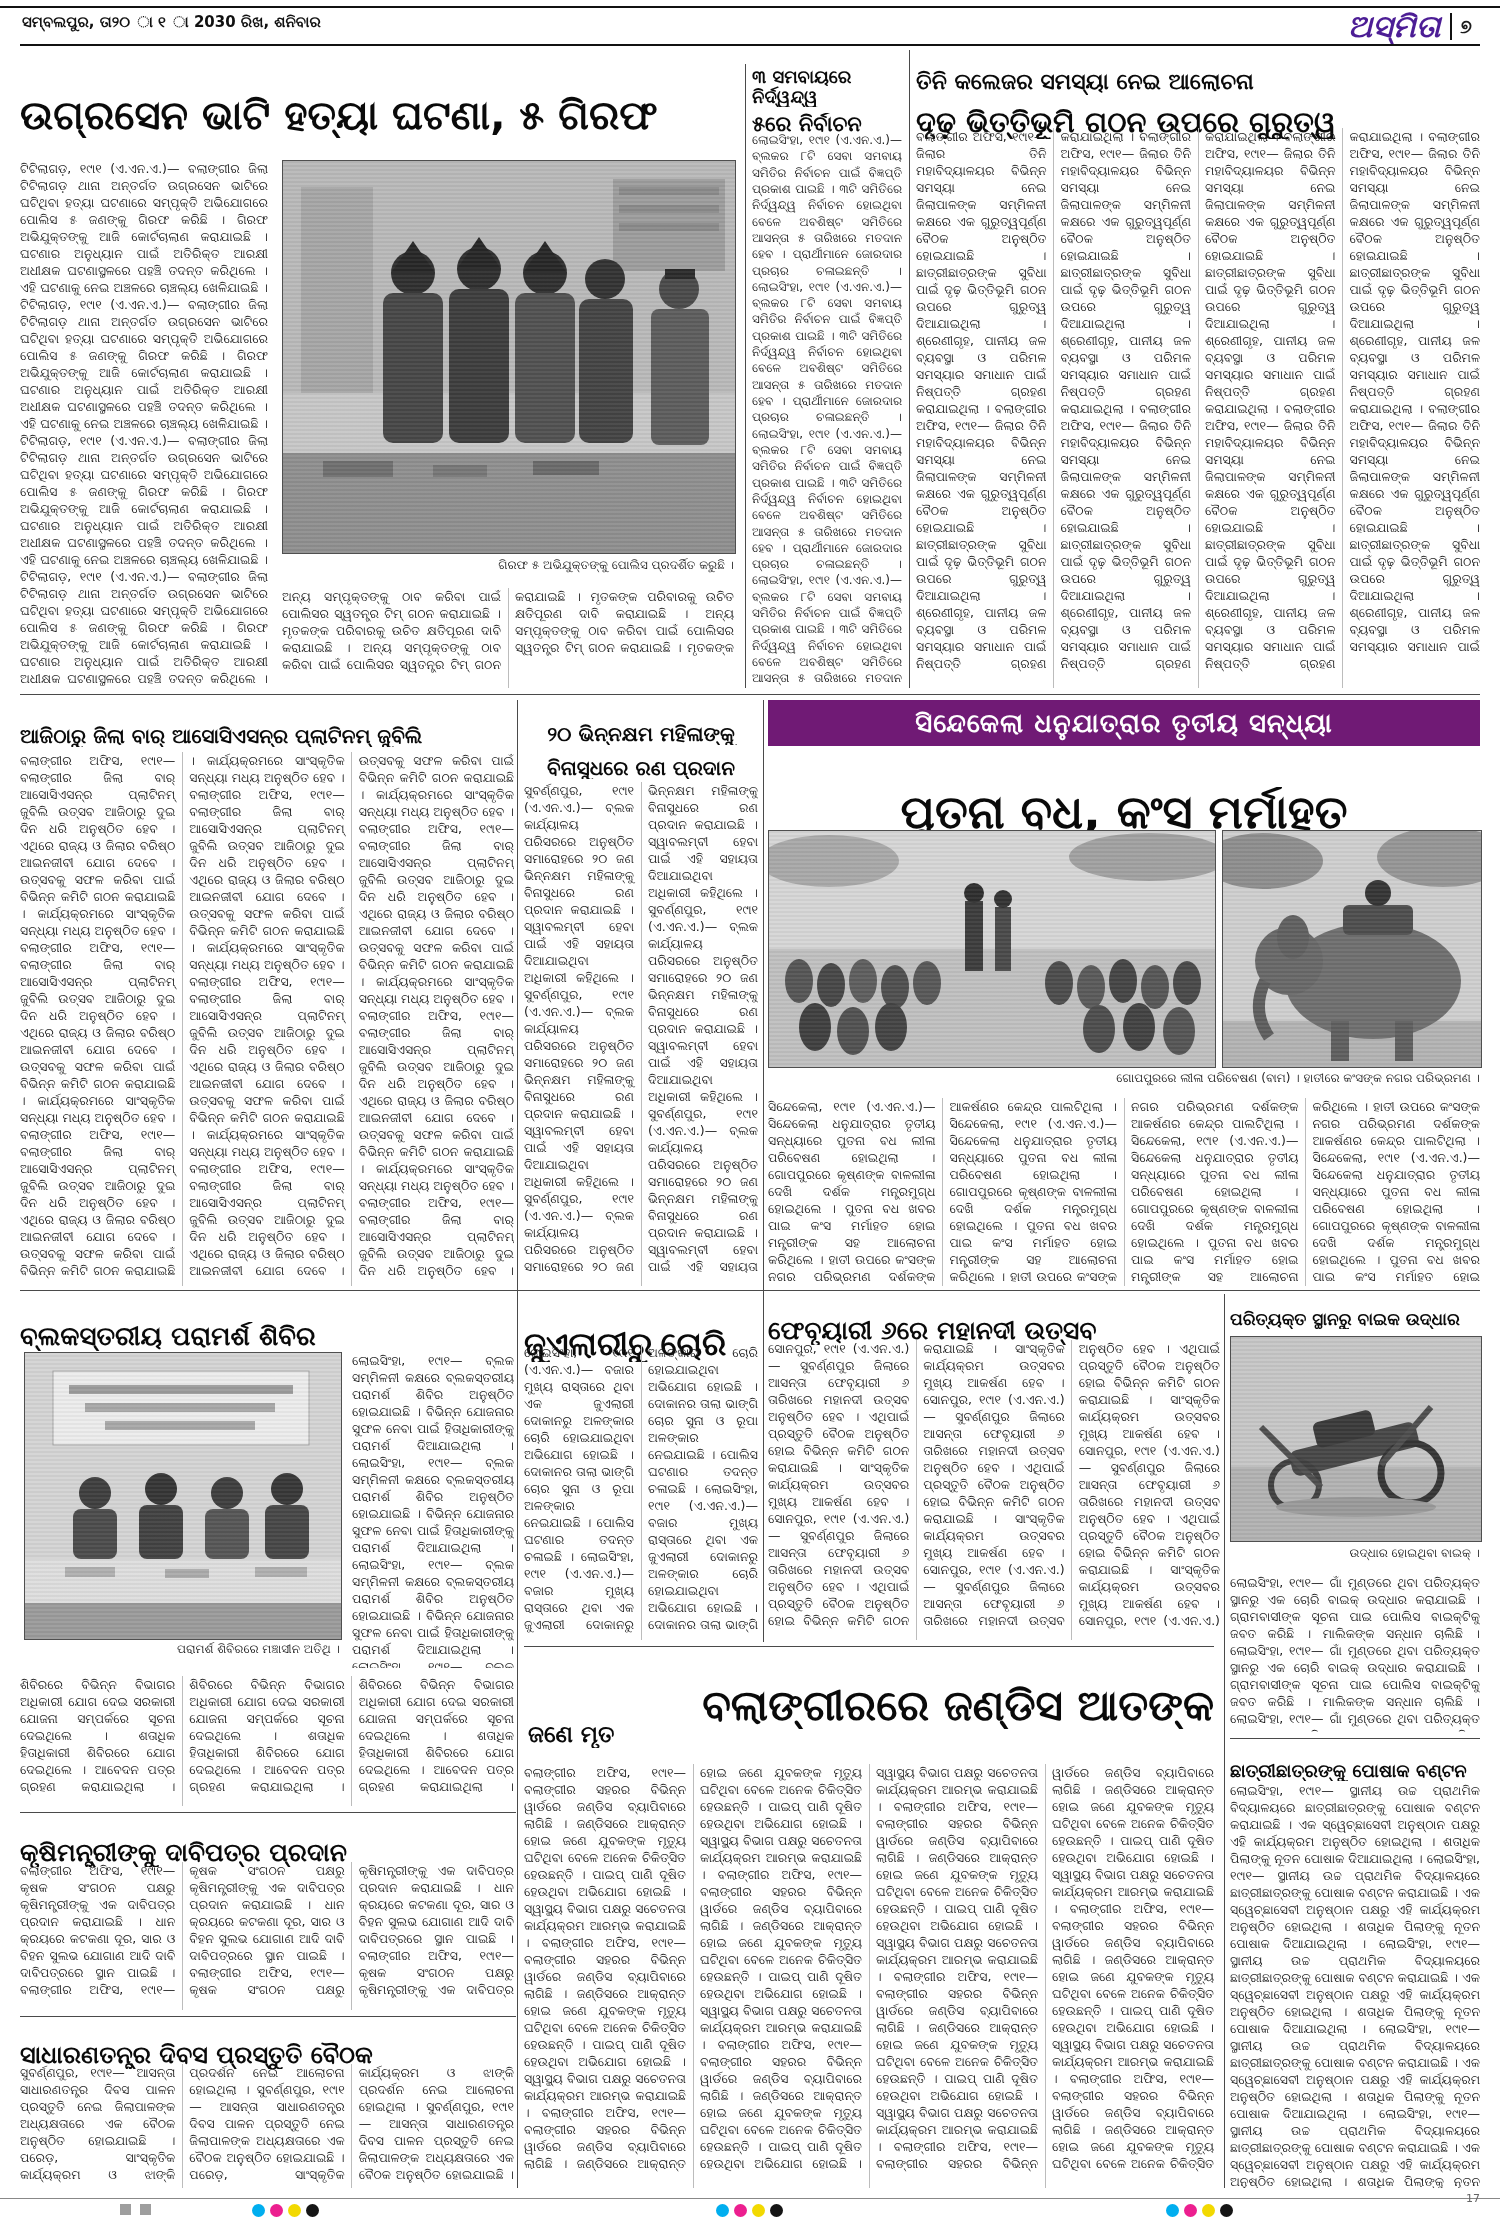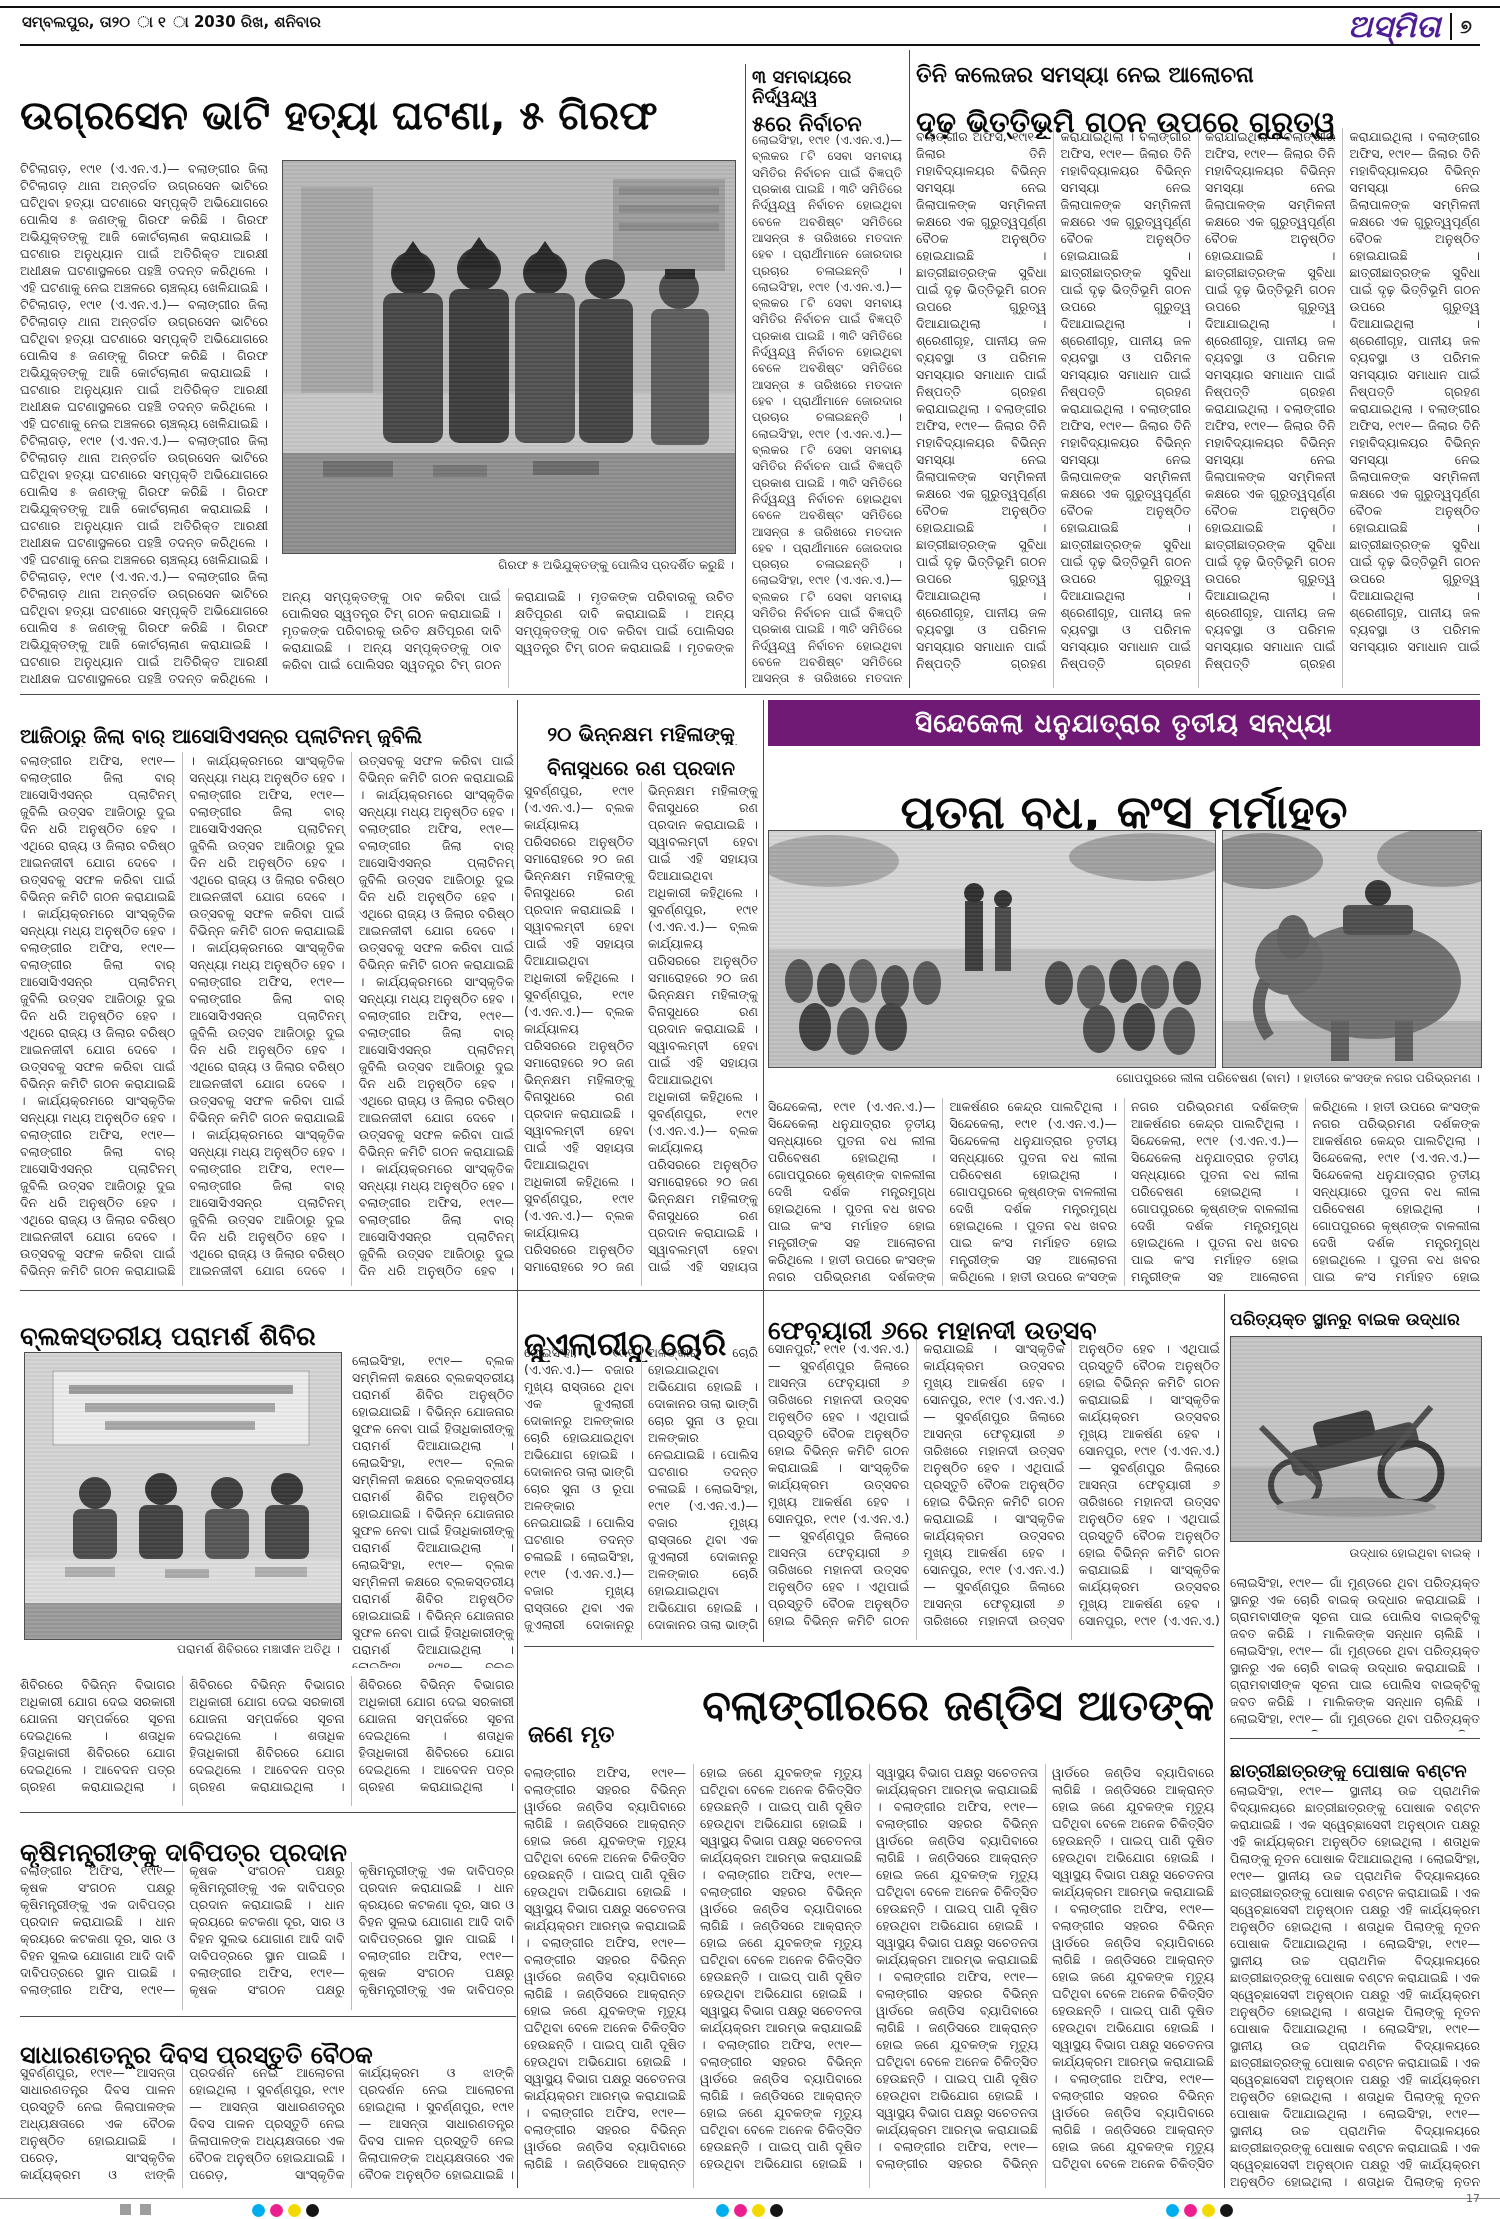--- a/index.html
+++ b/index.html
@@ -29,21 +29,21 @@
   .hr{position:absolute;height:1px;background:#4a4a4a;}
   
   .a1-headline{left:20px;top:66px;width:716px;font-size:40px;}
   .a1-left{left:20px;top:160px;width:248px;height:528px;}
   .a1-photo{left:282px;top:160px;width:452px;height:392px;}
   .a1-caption{left:282px;top:558px;width:452px;}
   .a1-bottom{left:282px;top:588px;width:452px;height:100px;}
   .a2-h1{left:752px;top:52px;width:150px;font-size:18px;white-space:normal;}
   .a2-h2{left:752px;top:96px;width:150px;font-size:21px;white-space:normal;}
   .a2-body{left:752px;top:132px;width:150px;height:556px;font-size:12px;}
-  .a3-kicker{left:916px;top:41px;width:564px;font-size:22px;}
+  .a3-kicker{left:916px;top:48px;width:564px;font-size:22px;}
   .a3-headline{left:916px;top:82px;width:564px;font-size:29px;}
   .a3-body{left:916px;top:128px;width:564px;height:560px;}
   .b1-headline{left:20px;top:708px;width:494px;font-size:20px;}
   .b1-body{left:20px;top:752px;width:494px;height:534px;}
   .b2-h1{left:524px;top:706px;width:234px;font-size:20px;text-align:center;}
   .b2-h2{left:524px;top:740px;width:234px;font-size:20px;text-align:center;}
   .b2-body{left:524px;top:782px;width:234px;height:504px;}
   .banner{position:absolute;left:768px;top:700px;width:712px;height:46px;background:#701a75;color:#fff;
           display:flex;align-items:center;justify-content:center;font-size:26px;font-weight:700;letter-spacing:1px;}
   .b3-headline{left:768px;top:756px;width:712px;font-size:46px;text-align:center;}

